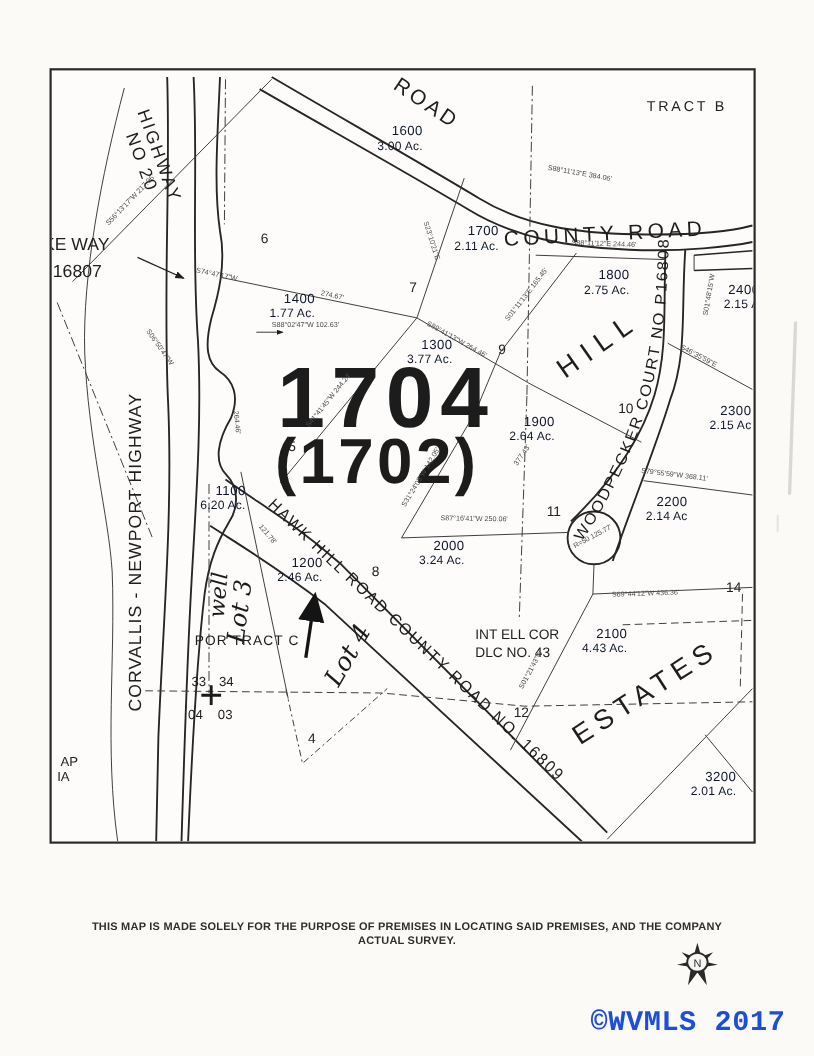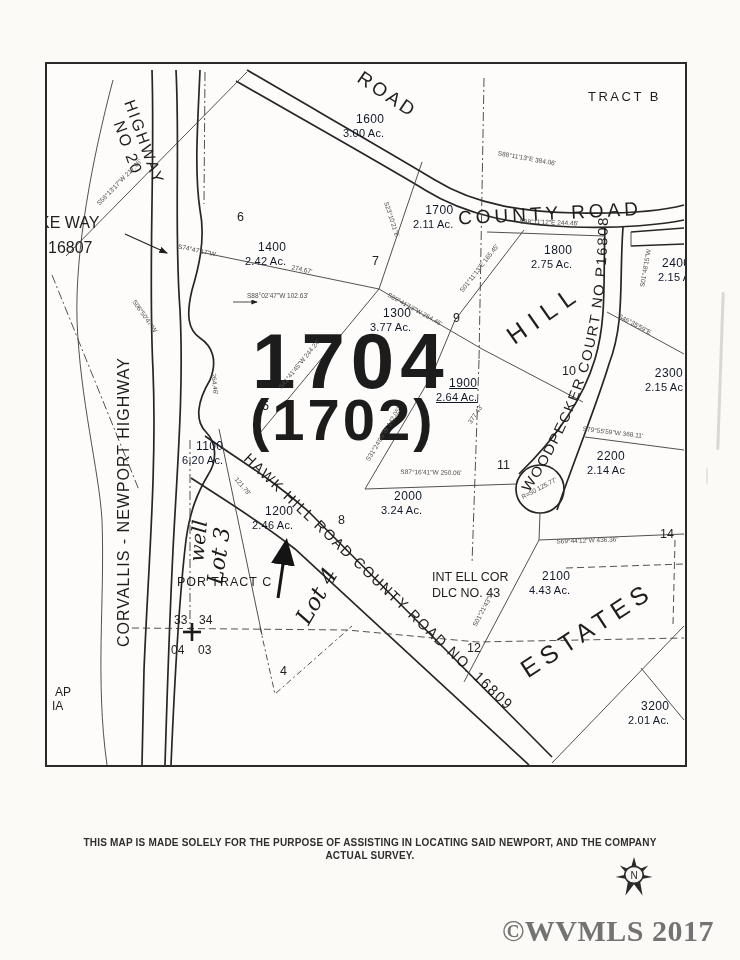--- a/index.html
+++ b/index.html
@@ -9,21 +9,21 @@
   .overlay{position:absolute;left:0;top:0;width:638px;height:701px;}
   .lbl{position:absolute;white-space:nowrap;line-height:1.08;}
   .center{transform:translate(-50%,-50%);}
   .parcel{position:absolute;font-size:12px;letter-spacing:.4px;color:#0f172a;white-space:nowrap;line-height:1.25;text-align:right;}
   .parcel .ac{font-size:11px;letter-spacing:.2px;}
   .lotnum{position:absolute;font-size:12.5px;color:#232323;}
   .ann{position:absolute;font-size:6.5px;color:#4c4c4c;white-space:nowrap;}
   .hand{font-family:"DejaVu Serif",serif;font-style:italic;color:#1b1b1b;}
   .big-lot{font-weight:700;color:#1c1c1c;}
   .disclaimer{position:absolute;left:0;right:0;top:836px;text-align:center;font-size:10px;font-weight:700;letter-spacing:.2px;line-height:13px;color:#2e2e2e;}
-  .copyright{position:absolute;right:26px;top:914px;font-family:Liberation Serif, serif;font-size:30px;font-weight:600;color:#737373;letter-spacing:.5px;}
+  .copyright{position:absolute;right:26px;top:914px;font-family:Liberation Mono, monospace;font-size:26px;font-weight:600;color:#1d4ed8;letter-spacing:.5px;}
   .compass{position:absolute;left:614px;top:855px;width:40px;height:44px;}
   .streak{position:absolute;background:rgba(115,115,115,.25);border-radius:2px;}
 </style>
 </head>
 <body>
 
 <div class="page">
 
   <div class="map-frame">
 
@@ -154,29 +154,29 @@
             <div class="ac">2.11 Ac.</div>
           </div>
           <div class="parcel" style="left: 484px; top: 179px;">
             <div>1800</div>
             <div class="ac">2.75 Ac.</div>
           </div>
           <div class="parcel" style="left: 611px; top: 192px;">
             <div>2400</div>
             <div class="ac">2.15 A</div>
           </div>
-          <div class="parcel" style="left: 198px; top: 176px;">
+          <div class="parcel" style="left: 198px; top: 200px;">
             <div>1400</div>
-            <div class="ac">2.42 Ac.</div>
+            <div class="ac">1.77 Ac.</div>
           </div>
           <div class="parcel" style="left: 323px; top: 242px;">
             <div>1300</div>
             <div class="ac">3.77 Ac.</div>
           </div>
-          <div class="parcel" style="left: 389px; top: 312px; text-decoration: underline;">
+          <div class="parcel" style="left: 416px; top: 312px;">
             <div>1900</div>
             <div class="ac">2.64 Ac.</div>
           </div>
           <div class="parcel" style="left: 598px; top: 302px;">
             <div>2300</div>
             <div class="ac">2.15 Ac</div>
           </div>
           <div class="parcel" style="left: 540px; top: 385px;">
             <div>2200</div>
             <div class="ac">2.14 Ac</div>
@@ -238,21 +238,21 @@
           <div class="ann" style="left: 492px; top: 424px; transform: translate(-50%, -50%) rotate(-28deg);">R=50  125.77'</div>
           <div class="ann" style="left: 598px; top: 204px; transform: translate(-50%, -50%) rotate(-80deg);">S01°48'15"W</div>
         </div>
     </div>
   </div>
 
   <div class="streak" style="left:719px;top:292px;width:3px;height:158px;transform:rotate(2deg);"></div>
   <div class="streak" style="left:706px;top:468px;width:2px;height:16px;opacity:.6;"></div>
 
   <div class="disclaimer">
-    <div>THIS MAP IS MADE SOLELY FOR THE PURPOSE OF ASSISTING IN LOCATING SAID NEWPORT, AND THE COMPANY</div>
+    <div>THIS MAP IS MADE SOLELY FOR THE PURPOSE OF PREMISES IN LOCATING SAID PREMISES, AND THE COMPANY</div>
     <div>ACTUAL SURVEY.</div>
   </div>
 
   <svg class="compass" viewBox="0 0 28 30">
     <path fill="#2a2a2a" d="M14,1 L16.5,10 L24,7 L18.5,13 L27,15 L18,16.5 L20,28 L14,20 L8,28 L10,16.5 L1,15 L9.5,13 L4,7 L11.5,10 Z"></path>
     <ellipse cx="14" cy="13.5" rx="6.5" ry="6" fill="#f6f5f2" stroke="#2a2a2a" stroke-width="1.2"></ellipse>
     <text x="14" y="16.2" font-size="7" text-anchor="middle" fill="#2a2a2a" font-family="Liberation Sans, sans-serif">N</text>
   </svg>
 
   <div class="copyright">©WVMLS 2017</div>

